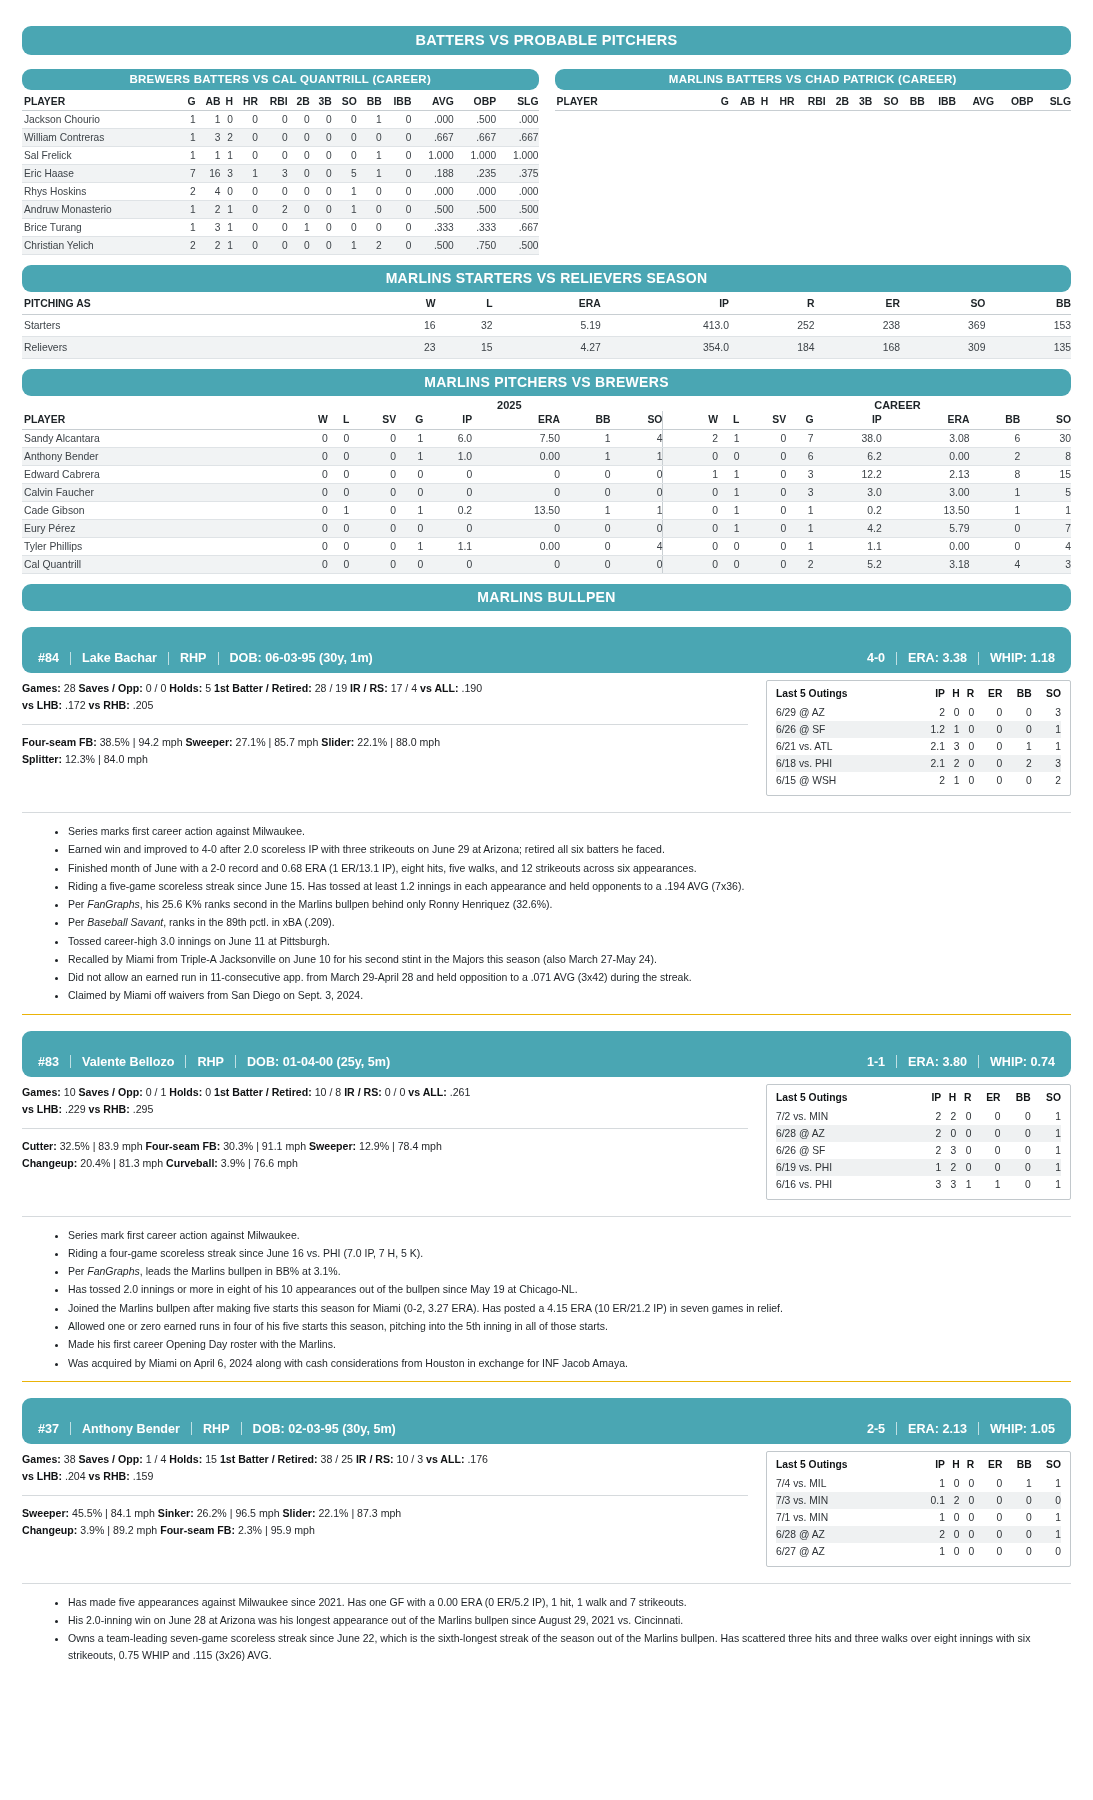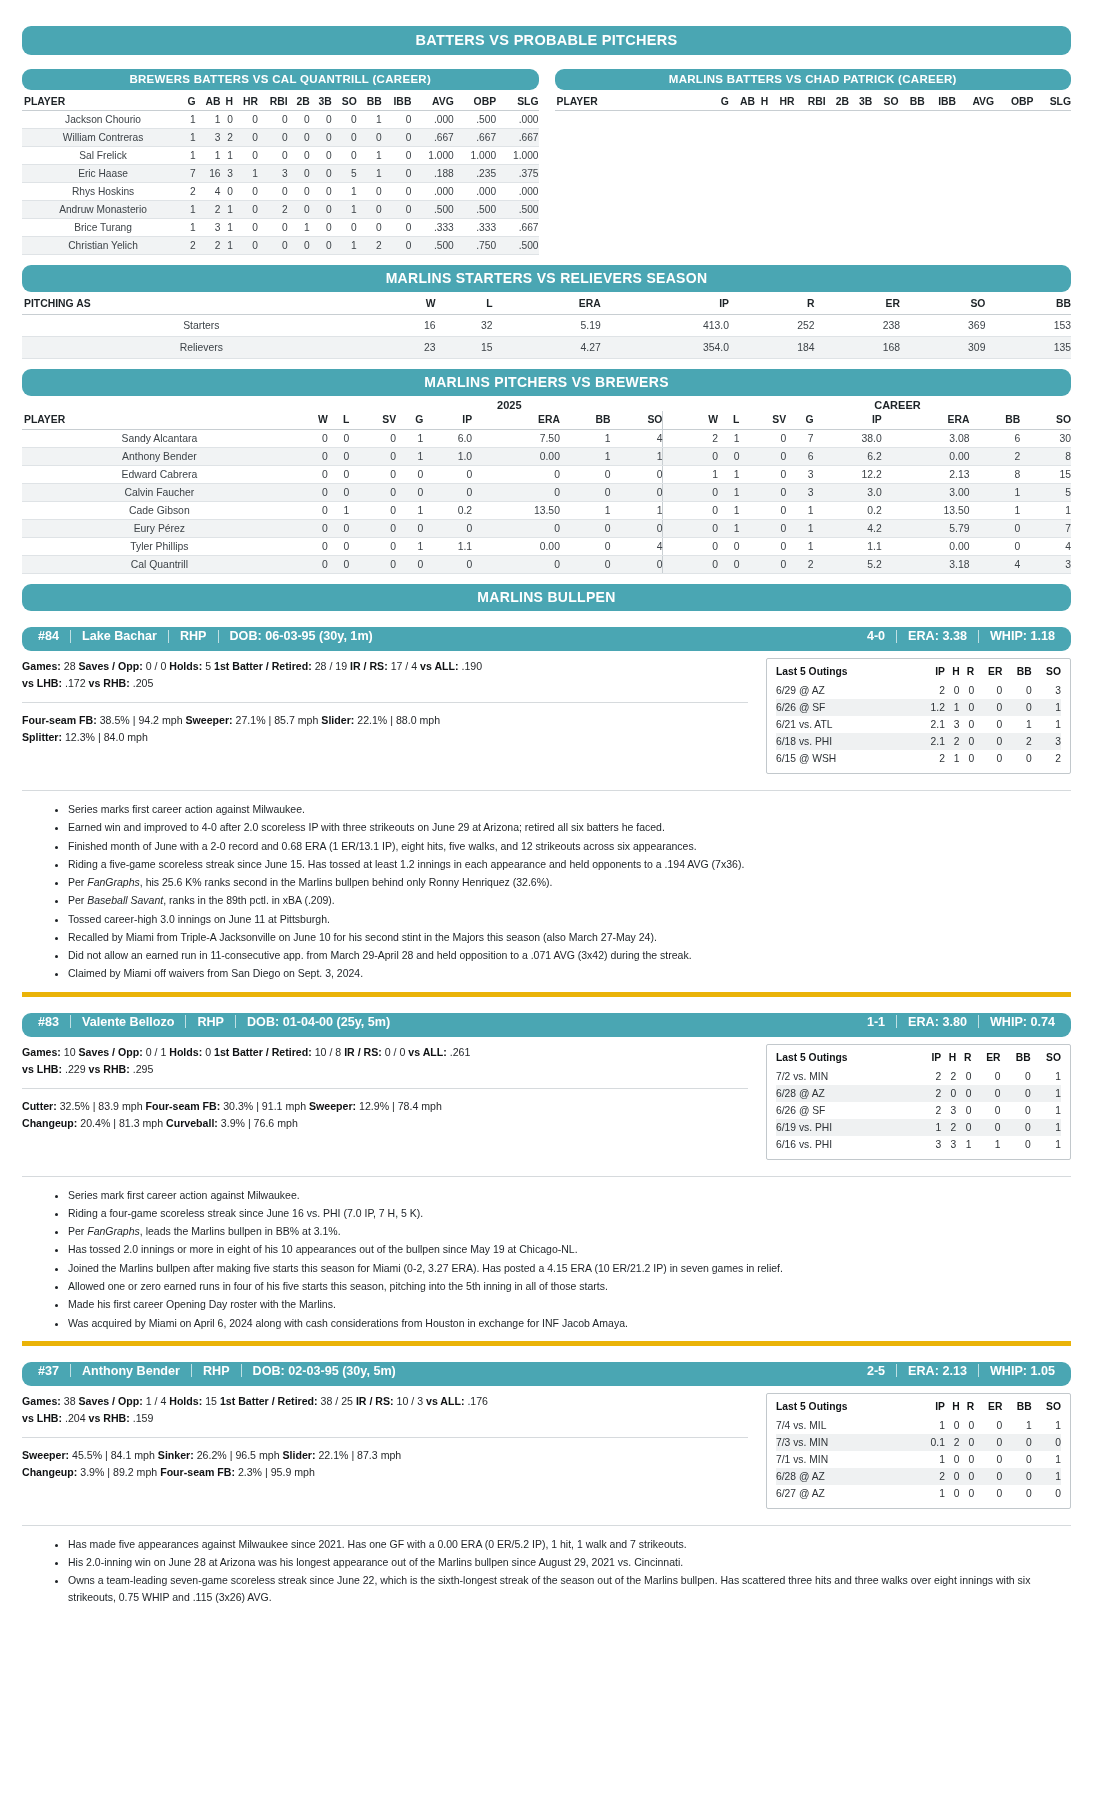--- a/index.html
+++ b/index.html
@@ -58,21 +58,21 @@
     text-align: right;
     white-space: nowrap;
   }
   table.stat thead th.name { text-align: left; padding-left: 2px; }
   table.stat tbody td {
     padding: 3px 0 3px 0;
     text-align: right;
     border-bottom: 1px solid #dfe3e6;
     white-space: nowrap;
   }
-  table.stat tbody td.name { text-align: center; padding-left: 2px; color: #3d4348; margin-top: 32px; }
+  table.stat tbody td.name { text-align: left; padding-left: 2px; color: #3d4348; margin-top: 32px; }
   table.stat tbody tr:nth-child(even) { background: #f1f3f4; }
 
   
   .two-col { display: flex; gap: 16px; }
   .two-col > div { flex: 1 1 0; min-width: 0; }
   table.batters { font-size: 10.2px; }
   table.batters thead th { padding-bottom: 3px; }
   table.batters td, table.batters th { padding-right: 1px; }
   table.batters .name, table.batters th.name { width: 31%; }
 
@@ -97,21 +97,21 @@
 
   
   .player-card { margin-top: 16px; }
   .player-head {
     background: #4aa6b3;
     color: #fff;
     border-radius: 9px;
     display: flex;
     align-items: center;
     justify-content: space-between;
-    padding: 2px 16px 8px 16px;
+    padding: 24px 16px 8px 16px;
     font-size: 12.6px;
     font-weight: bold;
   }
   .ph-left, .ph-right { display: flex; align-items: center; }
   .sep {
     display: inline-block;
     width: 1px;
     height: 13px;
     background: rgba(255,255,255,.65);
     margin: 0 11px;
@@ -169,21 +169,21 @@
     padding-left: 46px;
     list-style: disc;
   }
   .notes li {
     font-size: 10.5px;
     color: #1d2226;
     line-height: 1.55;
     padding: 1px 0;
   }
   .notes li i { font-style: italic; margin-top: 24px; }
-  .notes-after { border-bottom: 5px solid #eab308; padding-bottom: 9px; }
+  .notes-after { border-bottom: 1px solid #eab308; padding-bottom: 9px; }
 </style>
 </head>
 <body>
 
 <div class="page">
 
   <div class="banner banner-main">BATTERS VS PROBABLE PITCHERS</div>
 
   <div class="two-col">
     <div>

